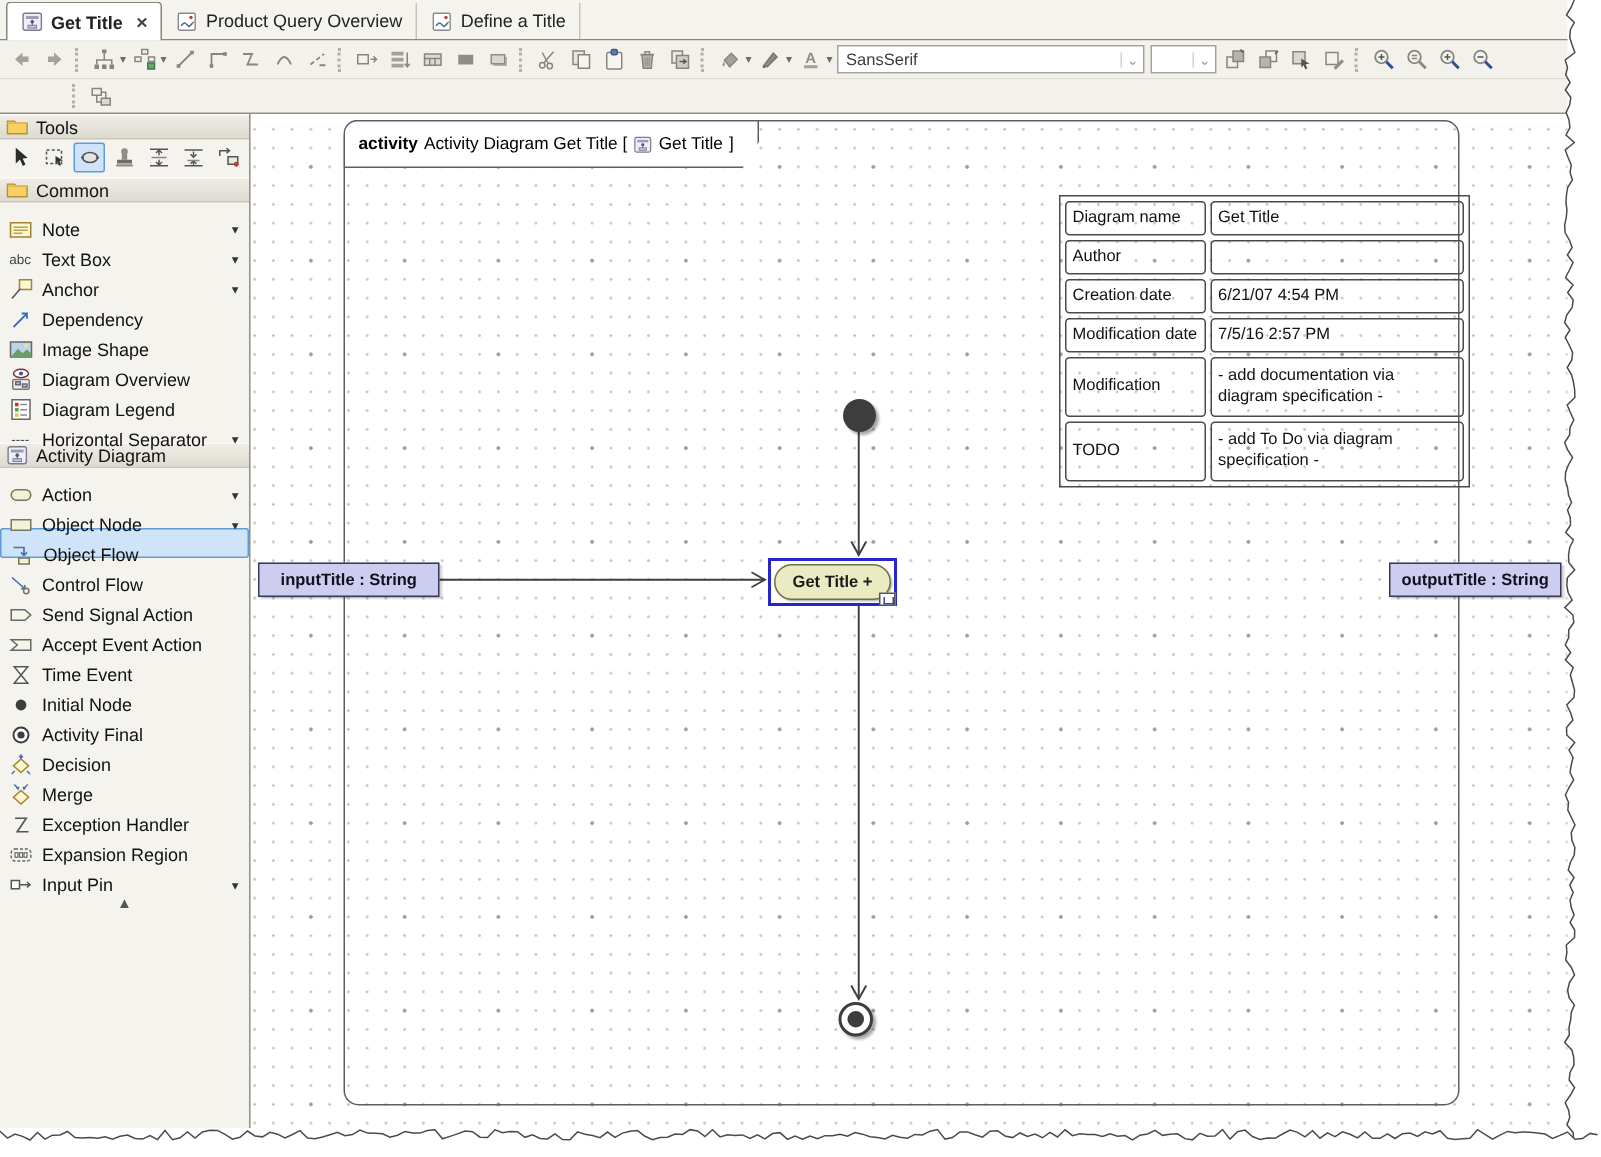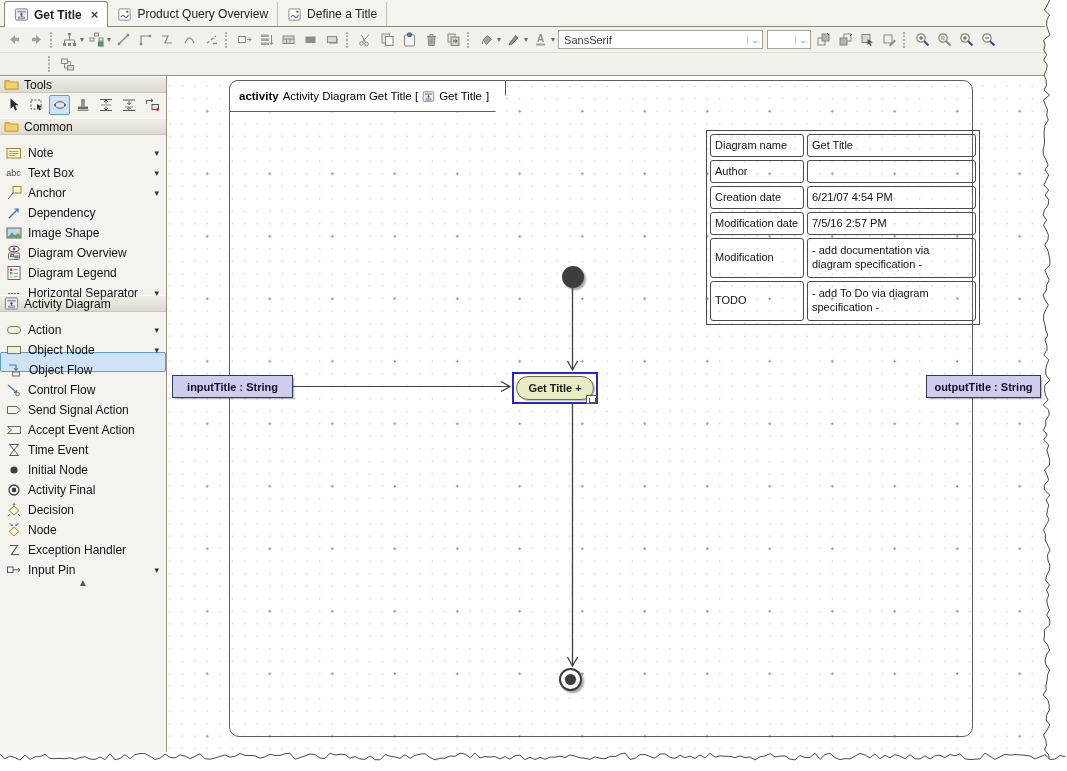--- a/index.html
+++ b/index.html
@@ -684,29 +684,40 @@
       </span>
     <span class="lbl">Decision</span>
   </div>
   <div class="pitem">
     <span class="icn">
         <svg viewBox="0 0 16 16">
           <path d="M8,5 L13,9.5 L8,14 L3,9.5 Z" fill="#fdf6cf" stroke="#a08334"></path>
           <path d="M3.5,1 l2.5,2.5 M12.5,1 L10,3.5 M5,2.8 L6,4 L6.6,2.6 M11,2.8 L10,4 L9.4,2.6" fill="none" stroke="#4a6ea8"></path>
         </svg>
       </span>
-    <span class="lbl">Node</span>
+    <span class="lbl">Merge</span>
   </div>
   <div class="pitem">
     <span class="icn">
         <svg viewBox="0 0 16 16">
           <path d="M4,3.5 H11.5 L5.5,12.5 H13" fill="none" stroke="#555" stroke-width="1.1"></path>
         </svg>
       </span>
     <span class="lbl">Exception Handler</span>
+  </div>
+  <div class="pitem">
+    <span class="icn">
+        <svg viewBox="0 0 16 16">
+          <rect x="1.5" y="4" width="13" height="8" rx="2.5" fill="#f4f4ea" stroke="#666" stroke-dasharray="2 1.3"></rect>
+          <rect x="4" y="6.5" width="2" height="3" fill="#fff" stroke="#666" stroke-width="0.8"></rect>
+          <rect x="7" y="6.5" width="2" height="3" fill="#fff" stroke="#666" stroke-width="0.8"></rect>
+          <rect x="10" y="6.5" width="2" height="3" fill="#fff" stroke="#666" stroke-width="0.8"></rect>
+        </svg>
+      </span>
+    <span class="lbl">Expansion Region</span>
   </div>
   <div class="pitem">
     <span class="icn">
         <svg viewBox="0 0 16 16">
           <rect x="1.5" y="5" width="5.5" height="5.5" fill="#fff" stroke="#555"></rect>
           <path d="M7,7.8 H14 M12,6 L14,7.8 L12,9.6" fill="none" stroke="#555"></path>
         </svg>
       </span>
     <span class="lbl">Input Pin</span>
     <span class="pdd">▾</span>

